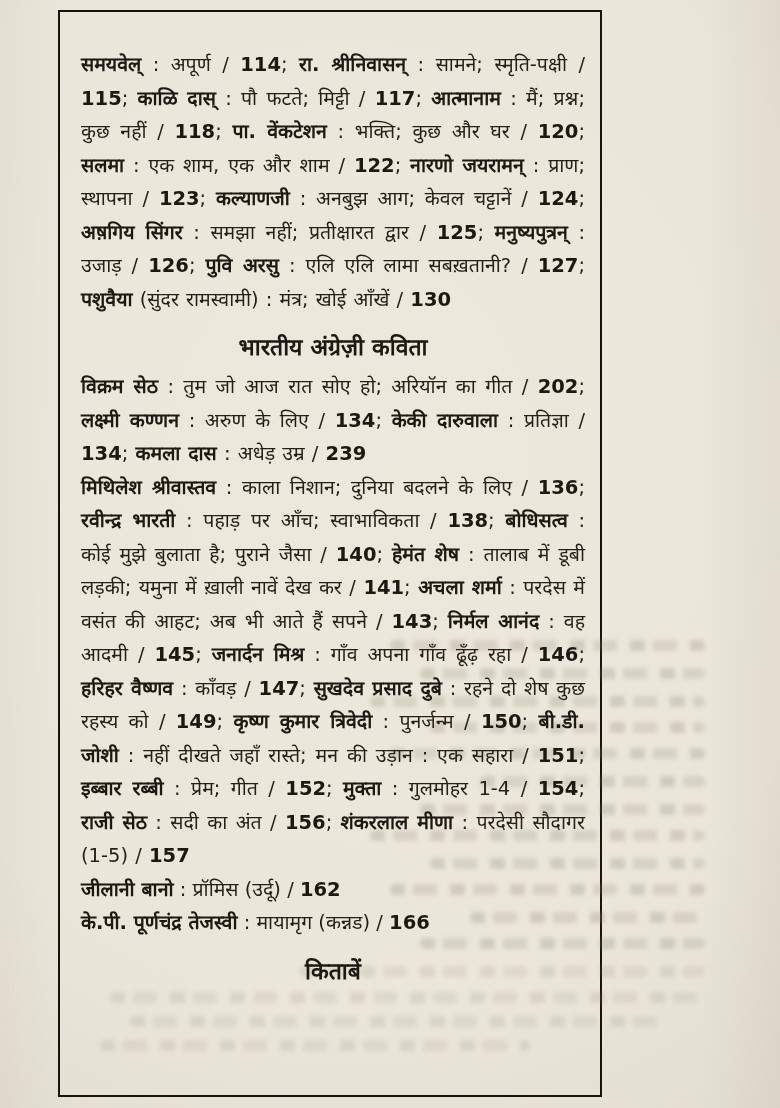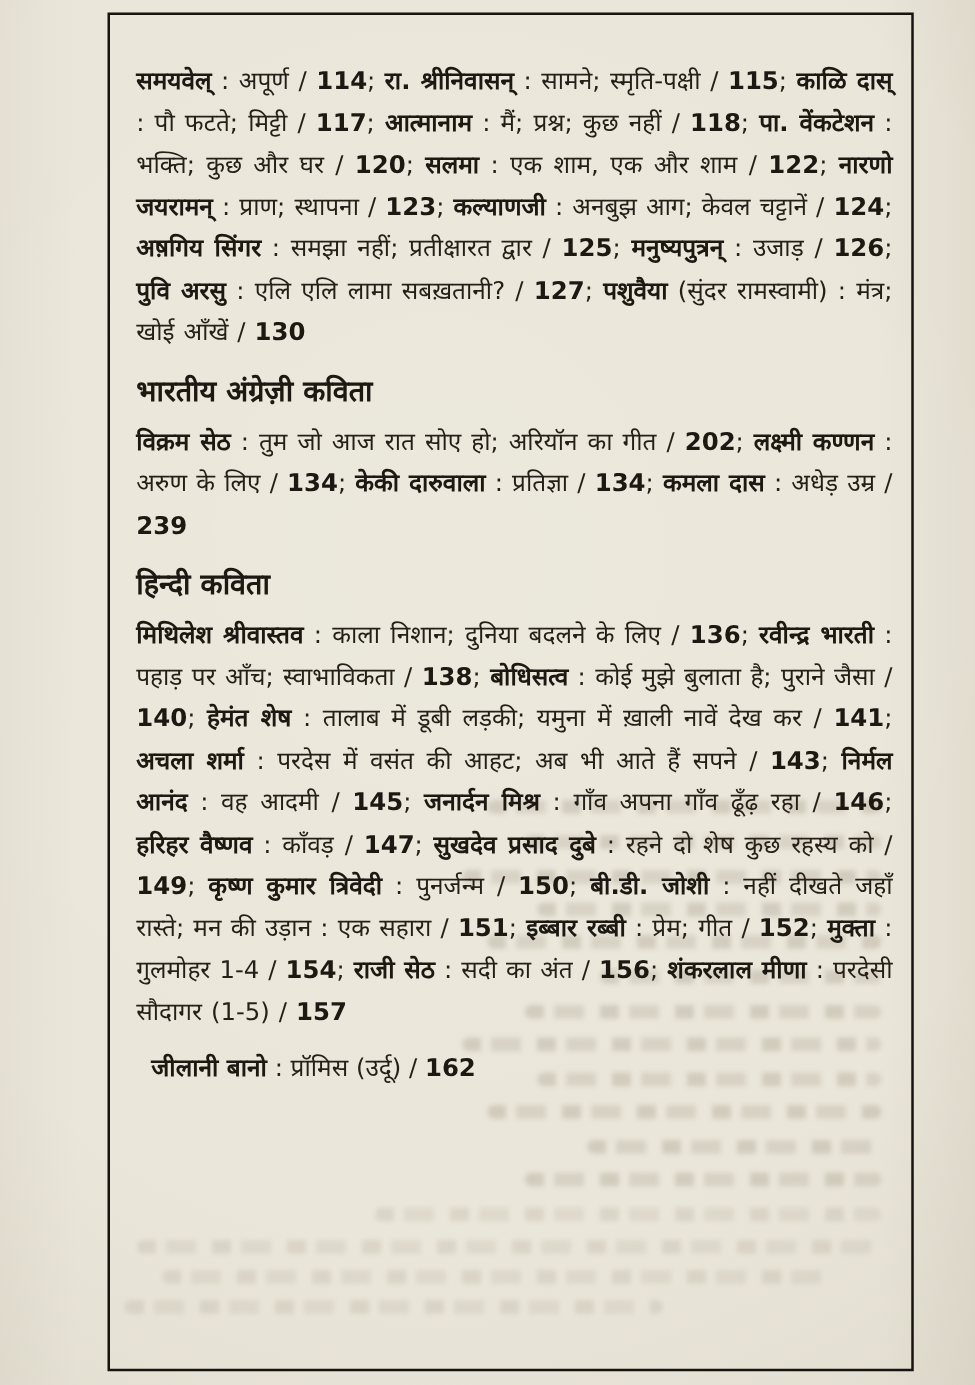--- a/index.html
+++ b/index.html
@@ -8,40 +8,40 @@
     background:#eae6d9;
     font-family:"DejaVu Sans","Liberation Sans",sans-serif;
   }
   .scan-vignette{
     position:absolute;inset:0;pointer-events:none;
     background:
       radial-gradient(120% 90% at 45% 40%, rgba(255,255,255,0.10) 0%, rgba(0,0,0,0) 55%, rgba(96,84,62,0.10) 100%),
       linear-gradient(90deg, rgba(120,105,80,0.05) 0%, rgba(0,0,0,0) 8%, rgba(0,0,0,0) 90%, rgba(120,105,80,0.08) 100%);
   }
   .frame{
-    position:absolute;left:86px;top:10px;width:645px;height:1087px;
+    position:absolute;left:58px;top:10px;width:544px;height:1087px;
     border:2.5px solid #17130e;box-sizing:border-box;
     background:transparent;
   }
   .content{
     position:relative;z-index:3;
     padding:36px 15px 0 21px;
     color:#251f17;
     font-size:19.5px;line-height:33.5px;
   }
   .entries{
     margin:0;text-align:justify;text-align-last:left;
     word-spacing:1px;
   }
   .entries b, .entry-line b{font-weight:700;color:#1d1812;}
   .sec-heading{
     font-size:23px;line-height:30px;font-weight:700;color:#1d1812;
-    margin:16px 0 8px 0;text-align:left;
+    margin:16px 0 8px 0;text-align:center;
   }
-  .entry-lines{margin:12px;}
+  .entry-lines{margin:0;}
   .entry-line{line-height:33.5px;text-align:left;}
   
   .ghost-layer{position:absolute;inset:0;z-index:1;pointer-events:none;}
   .ghost{
     position:absolute;height:11px;border-radius:5px;
     background:repeating-linear-gradient(90deg,
       rgba(146,135,115,0.55) 0 15px, rgba(146,135,115,0) 15px 23px,
       rgba(146,135,115,0.42) 23px 47px, rgba(146,135,115,0) 47px 60px);
     filter:blur(2px);opacity:0.5;
   }
@@ -69,21 +69,22 @@
     <div class="ghost light" style="left: 110px; top: 992px; width: 590px;"></div>
     <div class="ghost light" style="left: 130px; top: 1016px; width: 540px;"></div>
     <div class="ghost light" style="left: 100px; top: 1040px; width: 430px;"></div>
   </div>
 
 <div class="frame">
   <div class="content">
       <p class="entries"><b>समयवेल्</b><span> : अपूर्ण / </span><b>114</b><span>; </span><b>रा. श्रीनिवासन्</b><span> : सामने; स्मृति-पक्षी / </span><b>115</b><span>; </span><b>काळि दास्</b><span> : पौ फटते; मिट्टी / </span><b>117</b><span>; </span><b>आत्मानाम</b><span> : मैं; प्रश्न; कुछ नहीं / </span><b>118</b><span>; </span><b>पा. वेंकटेशन</b><span> : भक्ति; कुछ और घर / </span><b>120</b><span>; </span><b>सलमा</b><span> : एक शाम, एक और शाम / </span><b>122</b><span>; </span><b>नारणो जयरामन्</b><span> : प्राण; स्थापना / </span><b>123</b><span>; </span><b>कल्याणजी</b><span> : अनबुझ आग; केवल चट्टानें / </span><b>124</b><span>; </span><b>अष़गिय सिंगर</b><span> : समझा नहीं; प्रतीक्षारत द्वार / </span><b>125</b><span>; </span><b>मनुष्यपुत्रन्</b><span> : उजाड़ / </span><b>126</b><span>; </span><b>पुवि अरसु</b><span> : एलि एलि लामा सबख़तानी? / </span><b>127</b><span>; </span><b>पशुवैया</b><span> (सुंदर रामस्वामी) : मंत्र; खोई आँखें / </span><b>130</b></p>
       <h2 class="sec-heading">भारतीय अंग्रेज़ी कविता</h2>
       <p class="entries"><b>विक्रम सेठ</b><span> : तुम जो आज रात सोए हो; अरियॉन का गीत / </span><b>202</b><span>; </span><b>लक्ष्मी कण्णन</b><span> : अरुण के लिए / </span><b>134</b><span>; </span><b>केकी दारुवाला</b><span> : प्रतिज्ञा / </span><b>134</b><span>; </span><b>कमला दास</b><span> : अधेड़ उम्र / </span><b>239</b></p>
-      <h2 class="sec-heading">हिन्दी कविता</h2>
       <p class="entries"><b>मिथिलेश श्रीवास्तव</b><span> : काला निशान; दुनिया बदलने के लिए / </span><b>136</b><span>; </span><b>रवीन्द्र भारती</b><span> : पहाड़ पर आँच; स्वाभाविकता / </span><b>138</b><span>; </span><b>बोधिसत्व</b><span> : कोई मुझे बुलाता है; पुराने जैसा / </span><b>140</b><span>; </span><b>हेमंत शेष</b><span> : तालाब में डूबी लड़की; यमुना में ख़ाली नावें देख कर / </span><b>141</b><span>; </span><b>अचला शर्मा</b><span> : परदेस में वसंत की आहट; अब भी आते हैं सपने / </span><b>143</b><span>; </span><b>निर्मल आनंद</b><span> : वह आदमी / </span><b>145</b><span>; </span><b>जनार्दन मिश्र</b><span> : गाँव अपना गाँव ढूँढ़ रहा / </span><b>146</b><span>; </span><b>हरिहर वैष्णव</b><span> : काँवड़ / </span><b>147</b><span>; </span><b>सुखदेव प्रसाद दुबे</b><span> : रहने दो शेष कुछ रहस्य को / </span><b>149</b><span>; </span><b>कृष्ण कुमार त्रिवेदी</b><span> : पुनर्जन्म / </span><b>150</b><span>; </span><b>बी.डी. जोशी</b><span> : नहीं दीखते जहाँ रास्ते; मन की उड़ान : एक सहारा / </span><b>151</b><span>; </span><b>इब्बार रब्बी</b><span> : प्रेम; गीत / </span><b>152</b><span>; </span><b>मुक्ता</b><span> : गुलमोहर 1-4 / </span><b>154</b><span>; </span><b>राजी सेठ</b><span> : सदी का अंत / </span><b>156</b><span>; </span><b>शंकरलाल मीणा</b><span> : परदेसी सौदागर (1-5) / </span><b>157</b></p>
       <div class="entry-lines">
         <div class="entry-line"><b>जीलानी बानो</b><span> : प्रॉमिस (उर्दू) / </span><b>162</b></div>
+        <div class="entry-line"><b>के.पी. पूर्णचंद्र तेजस्वी</b><span> : मायामृग (कन्नड) / </span><b>166</b></div>
       </div>
+      <h2 class="sec-heading">किताबें</h2>
       <div class="entry-lines">
       </div>
     </div>
 </div>
 
 </body></html>

